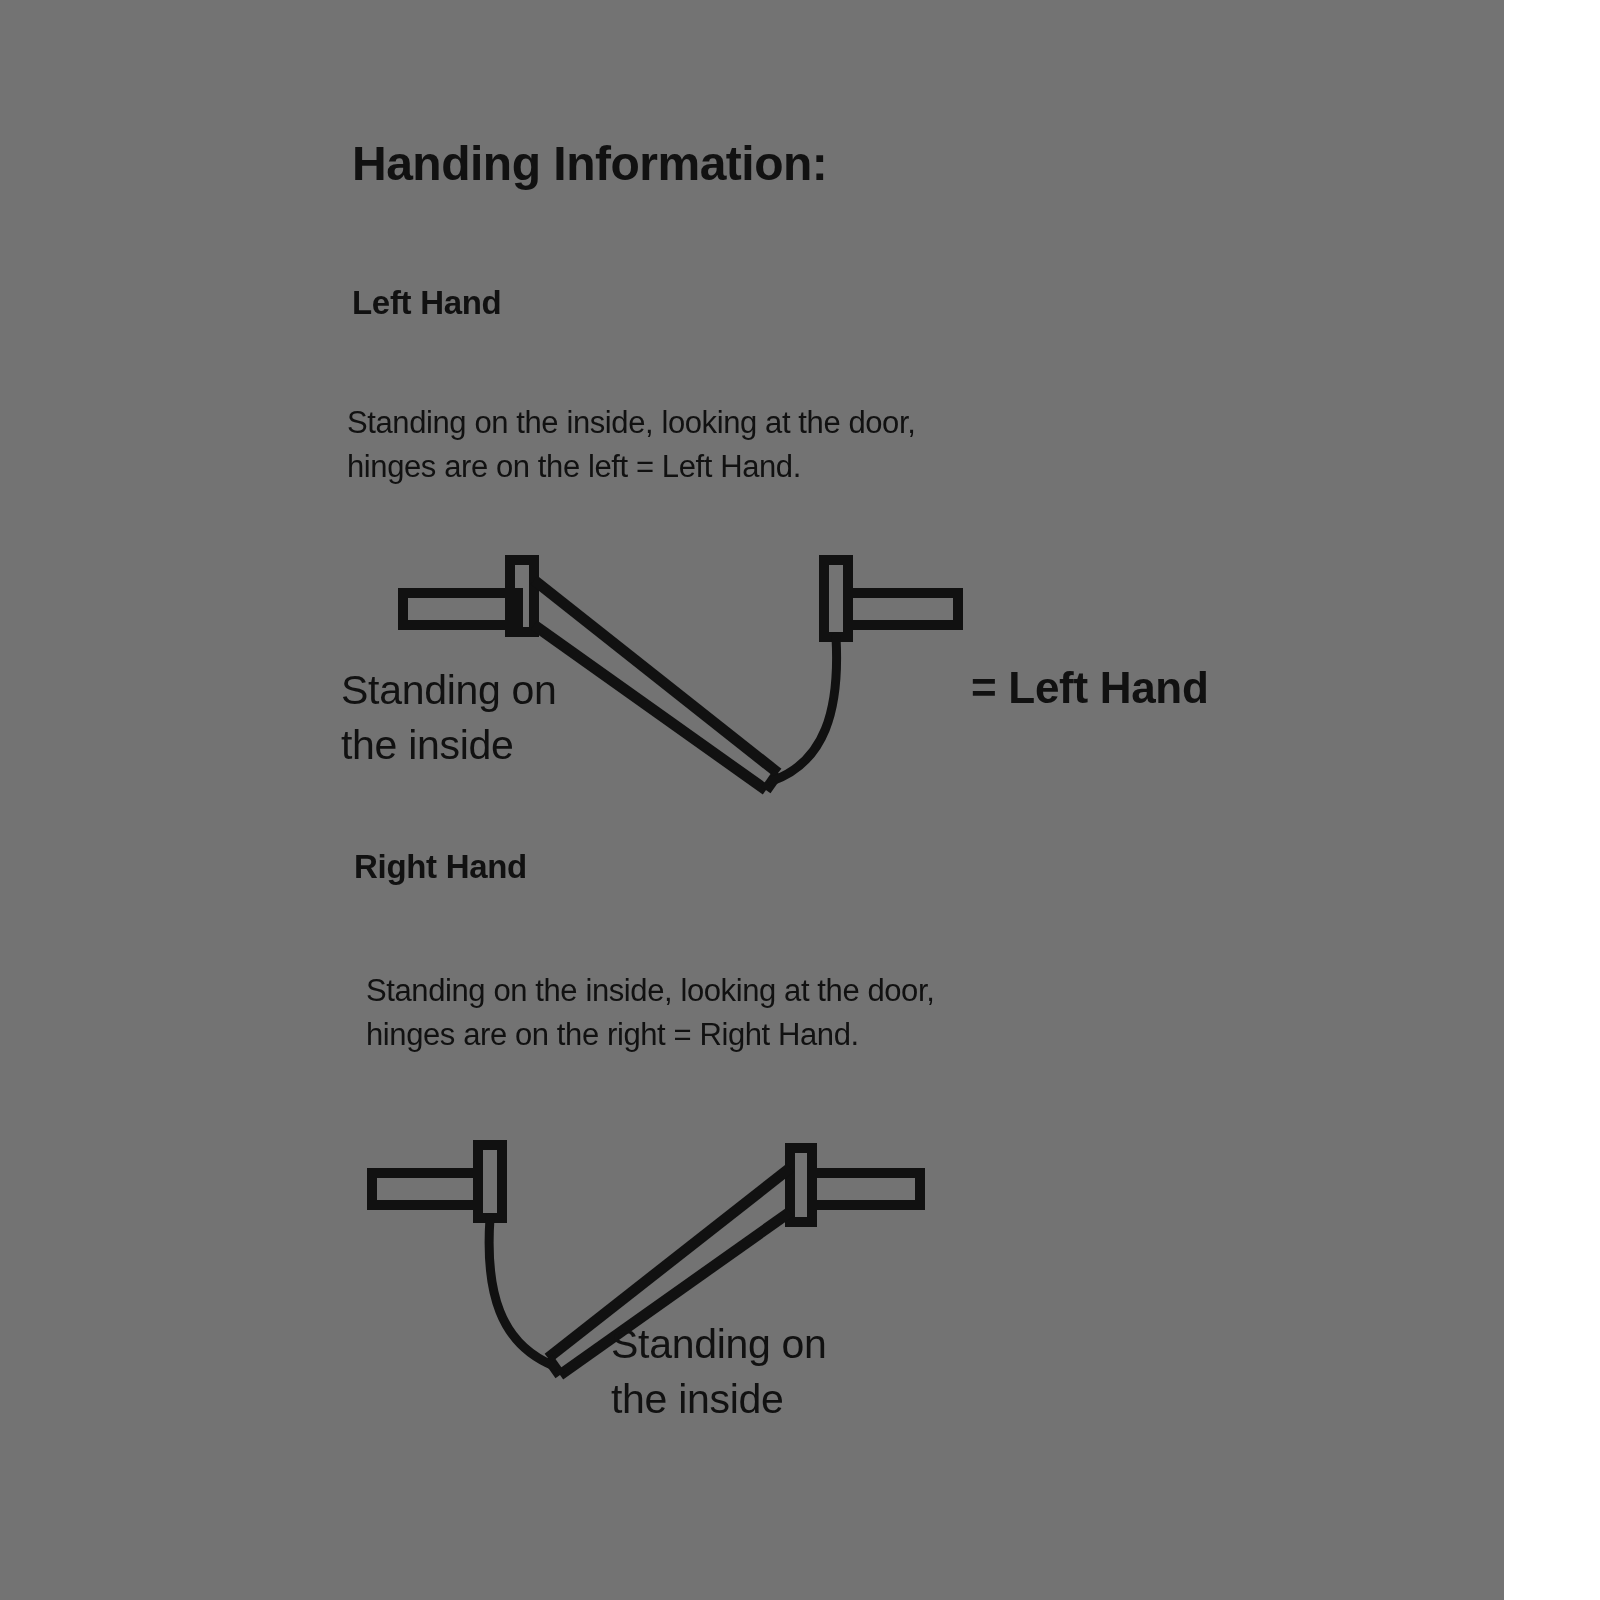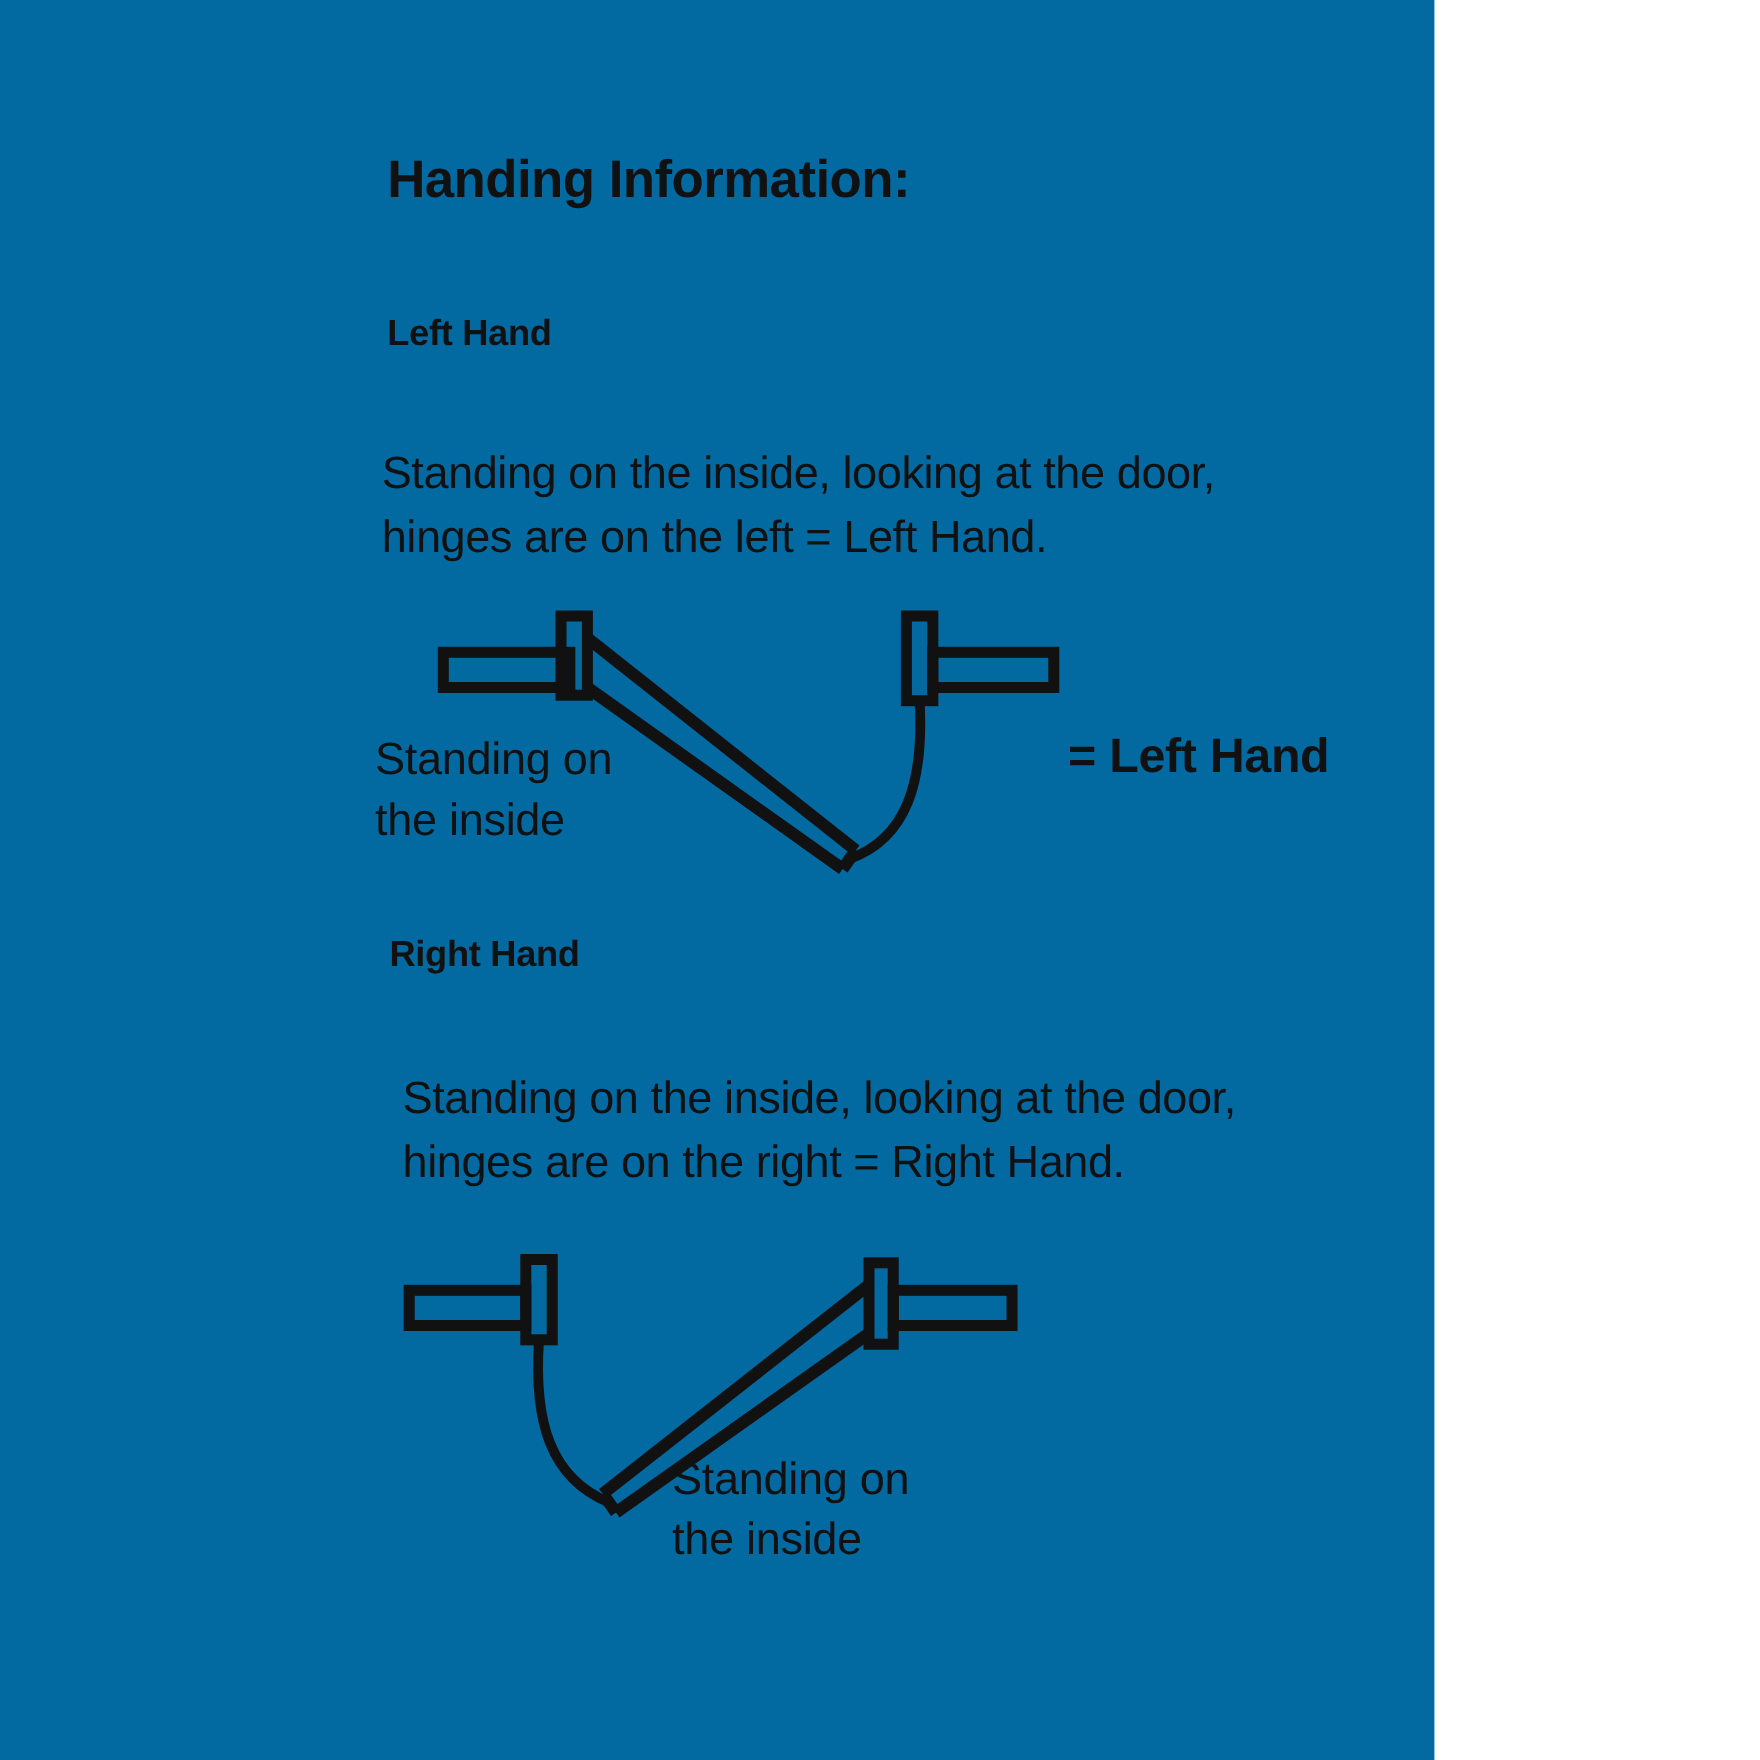--- a/index.html
+++ b/index.html
@@ -6,23 +6,23 @@
     margin: 0;
     padding: 0;
     background: #ffffff;
   }
   body {
     font-family: "Liberation Sans", "DejaVu Sans", sans-serif;
     color: #111111;
   }
   .page {
     position: relative;
-    width: 1304px;
+    width: 1504px;
     height: 1600px;
-    background: #0369a1;
+    background: #737373;
     overflow: hidden;
   }
 
   
   .abs { position: absolute; }
 
   .title {
     left: 352px;
     top: 138px;
     font-size: 48px;
@@ -37,21 +37,21 @@
     font-weight: bold;
     letter-spacing: -0.3px;
     line-height: 1.1;
     white-space: nowrap;
     text-align: right;
   }
   .heading-lh { left: 352px; top: 285px; }
   .heading-rh { left: 354px; top: 849px; }
 
   .body-copy {
-    font-size: 41px;
+    font-size: 31px;
     font-weight: normal;
     line-height: 1.42;
     letter-spacing: -0.4px;
     white-space: pre-line;
   }
   .body-lh { left: 347px; top: 401px; }
   .body-rh { left: 366px; top: 969px; }
 
   .callout {
     font-size: 41px;

